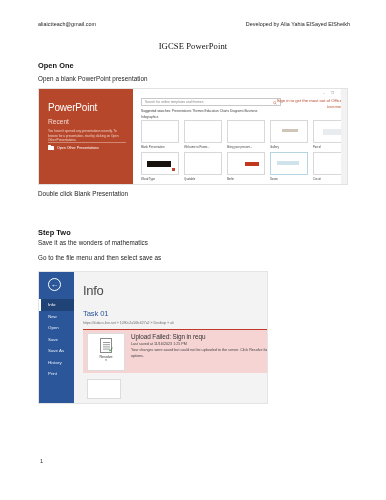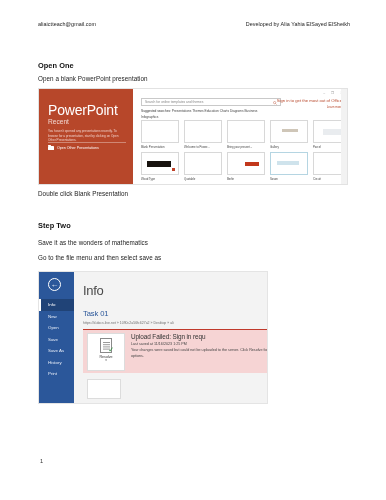--- a/index.html
+++ b/index.html
@@ -59,21 +59,21 @@
   .body-line {
     position: absolute;
     left: 38px;
     font-size: 6.3px;
     color: #222;
     letter-spacing: 0.05px;
   }
   #step-one-head { top: 61px; }
   #step-one-text { top: 75px; }
   #caption-one   { top: 190px; }
-  #step-two-head { top: 221px; }
+  #step-two-head { top: 228px; }
   #step-two-text1{ top: 239px; }
   #step-two-text2{ top: 254px; }
 
   .page-number {
     position: absolute;
     left: 40px; top: 458px;
     font-size: 5.6px;
     color: #333;
   }
 
@@ -90,21 +90,21 @@
   .ppt-left {
     position: absolute;
     left: 0; top: 0;
     width: 94px; height: 97px;
     background: #b7472a;
     color: #fff;
   }
   .ppt-brand {
     position: absolute;
     left: 9px; top: 13px;
-    font-size: 14px;
+    font-size: 10px;
     letter-spacing: -0.2px;
     color: #fff;
   }
   .ppt-recent {
     position: absolute;
     left: 9px; top: 29px;
     font-size: 6.6px;
     color: #f3d8d2;
   }
   .ppt-recent-note {
@@ -458,20 +458,21 @@
 </head>
 <body>
 
 <div class="page">
 
   <div class="doc-header">
     <span>aliaictteach@gmail.com</span>
     <span class="hdr-right">Developed by Alia Yahia ElSayed ElSheikh</span>
   </div>
 
+  <div class="doc-title">IGCSE PowerPoint</div>
 
   <div class="step-head" id="step-one-head">Open One</div>
   <div class="body-line" id="step-one-text">Open a blank PowerPoint presentation</div>
 
   <div class="shot1">
 
     <div class="ppt-left">
       <div class="ppt-brand">PowerPoint</div>
       <div class="ppt-recent">Recent</div>
       <div class="ppt-recent-note">You haven't opened any presentations recently. To browse for a presentation, start by clicking on Open Other Presentations.</div>

